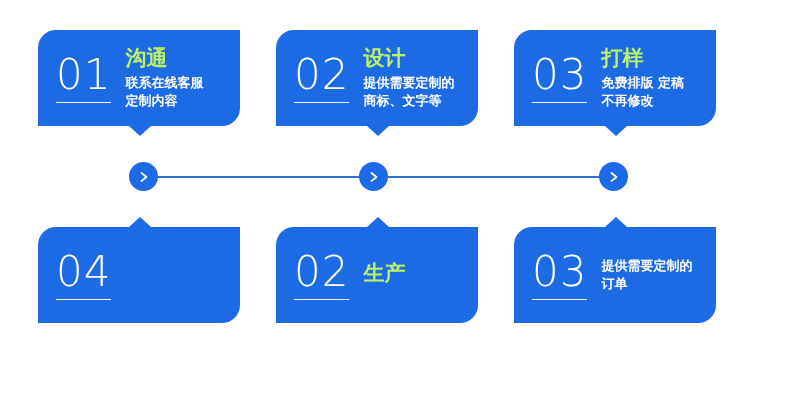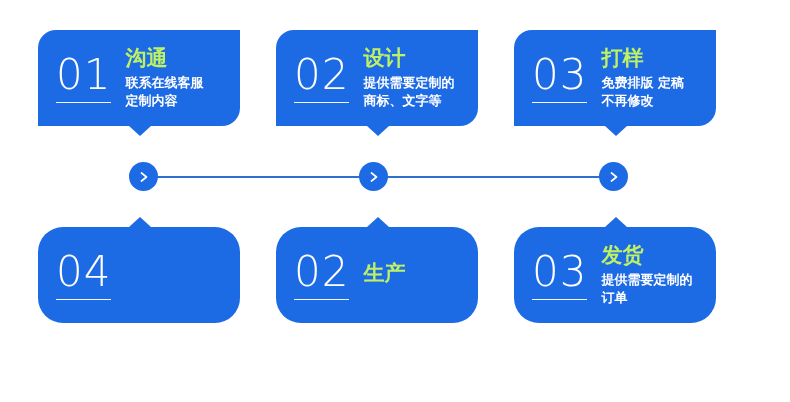--- a/index.html
+++ b/index.html
@@ -43,21 +43,20 @@
     border-top-left-radius: 18px;
     border-top-right-radius: 0px;
     border-bottom-right-radius: 18px;
     border-bottom-left-radius: 0px;
   }
   .row-bottom .card {
     border-top-left-radius: 18px;
     border-top-right-radius: 0px;
     border-bottom-right-radius: 18px;
     border-bottom-left-radius: 0px;
-    border-radius: 25px;
   }
 
   .card.c1 { left: 38px; }
   .card.c2 { left: 276px; }
   .card.c3 { left: 514px; }
 
   
   .pointer {
     position: absolute;
     width: 0;
@@ -252,20 +251,19 @@
         <div class="title">生产</div>
       </div>
     </div>
 
     <div class="card c3">
       <div class="num-wrap">
         <div class="num">03</div>
         <div class="num-rule"></div>
       </div>
       <div class="txt-wrap">
-        <div class="title">发货</div>
         <div class="desc">提供需要定制的
 订单</div>
       </div>
     </div>
   </div>
 
 </div>
 
 </body></html>

